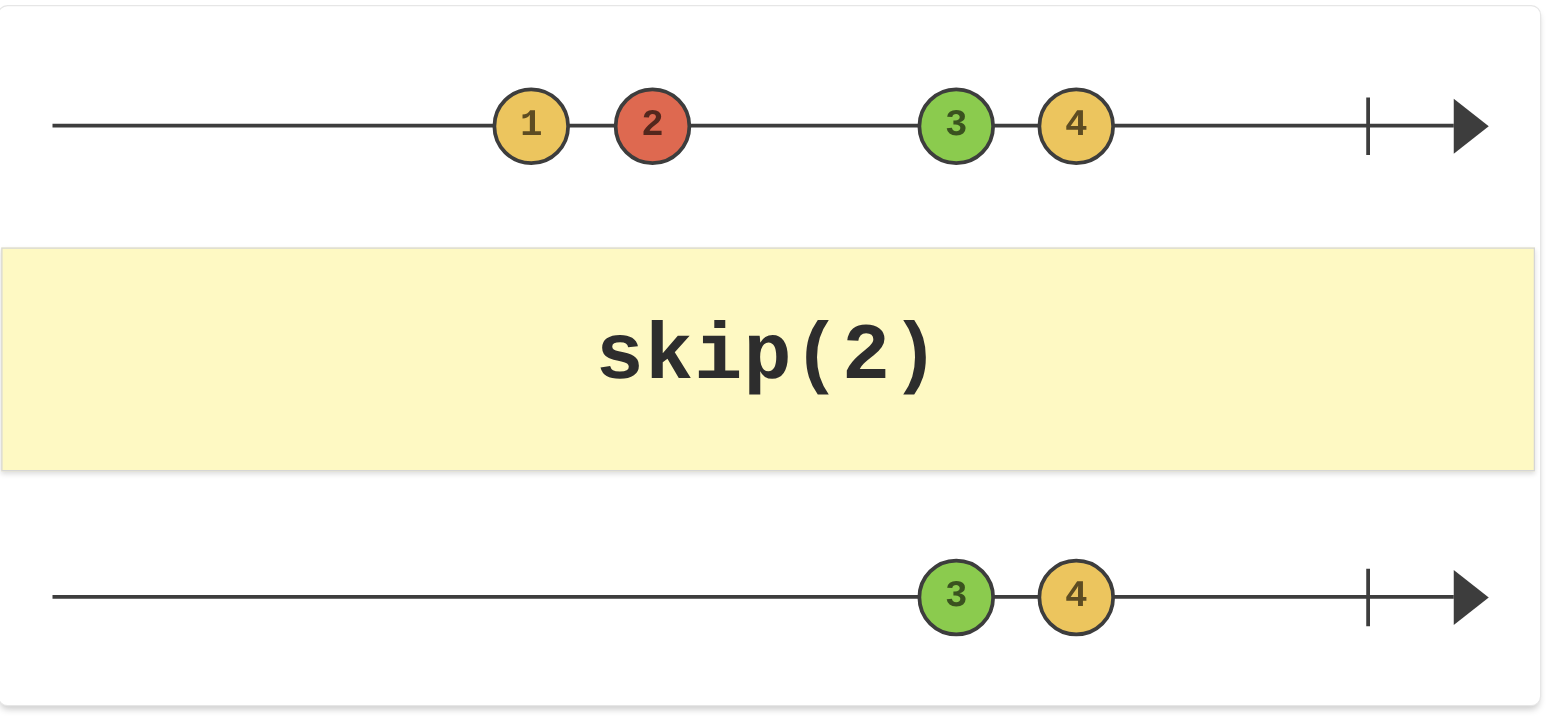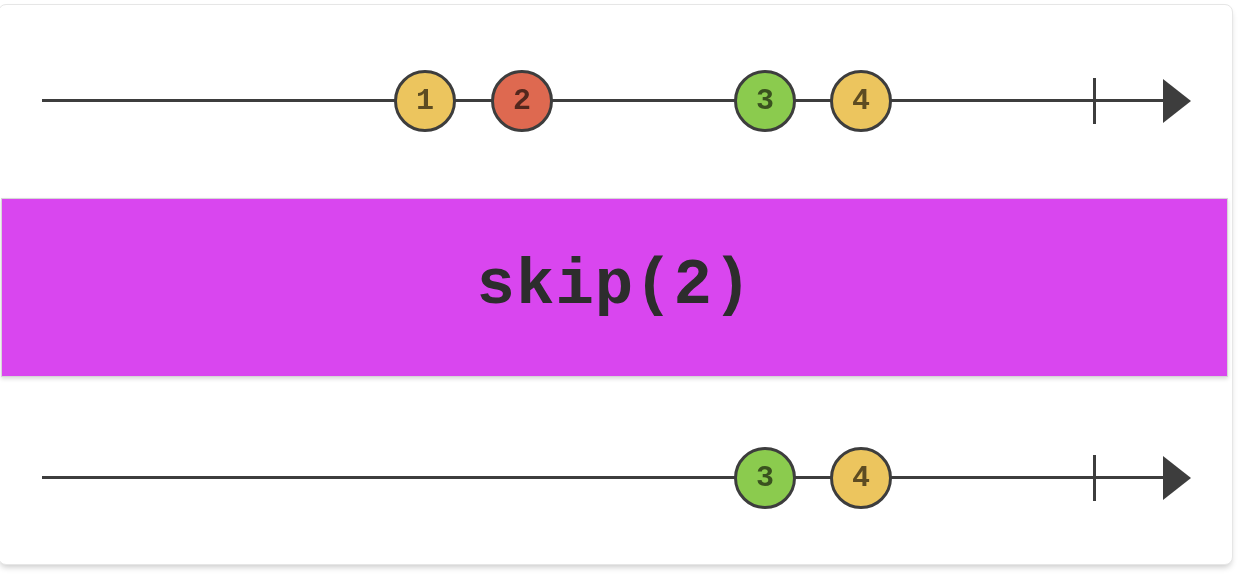--- a/index.html
+++ b/index.html
@@ -62,21 +62,21 @@
     font-size: 30px;
     line-height: 1;
     font-family: "Liberation Mono", monospace;
   }
   .op-box {
     position: absolute;
     left: 2px;
     top: 193px;
     width: 1225px;
     height: 177px;
-    background: #d946ef;
+    background: #fef9c3;
     border: 1px solid #d6d6d6;
     box-shadow: 0 2px 4px rgba(0,0,0,0.14);
     display: flex;
     align-items: center;
     justify-content: center;
   }
   .op-label {
     font-family: "Liberation Mono", monospace;
     font-weight: bold;
     font-size: 64px;

